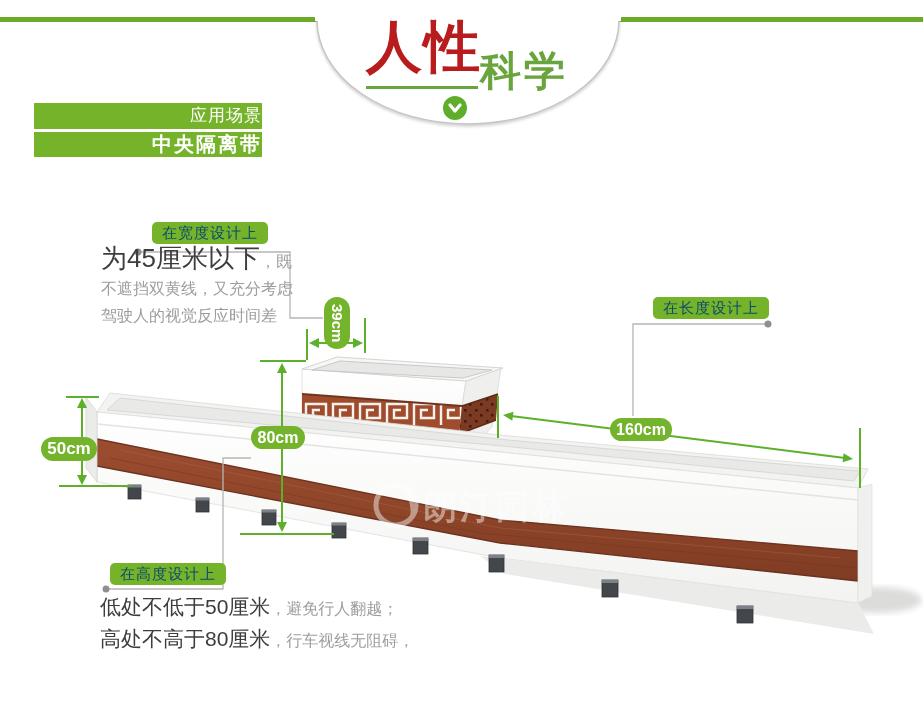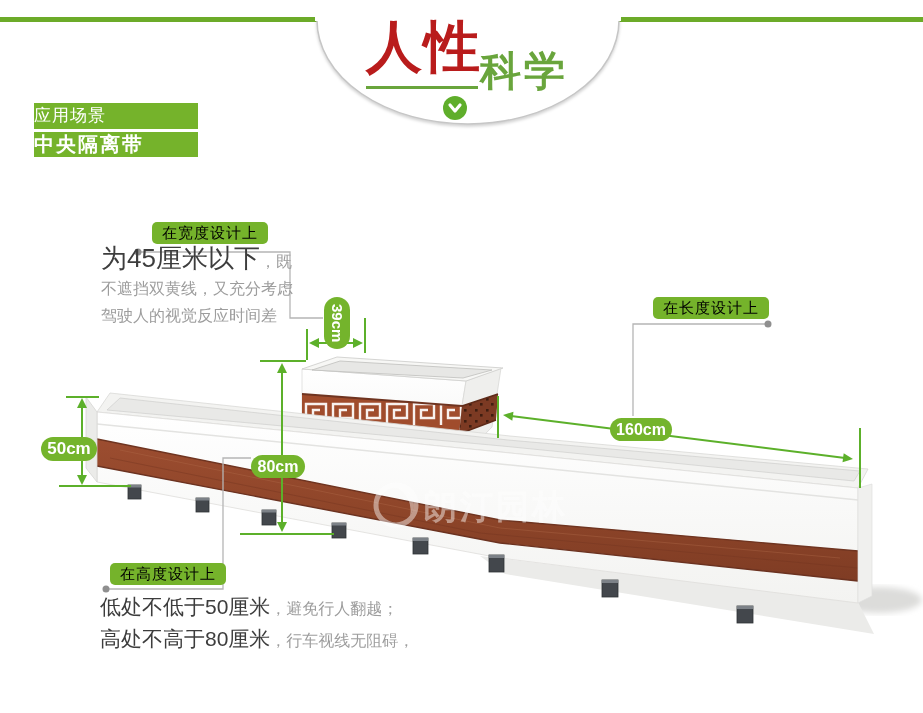--- a/index.html
+++ b/index.html
@@ -7,25 +7,25 @@
           font-family:"Liberation Sans","DejaVu Sans",sans-serif;}
   .abs{position:absolute;}
   
   .topline{position:absolute;top:17px;height:5px;background:#6cab29;}
   .arc-svg{position:absolute;left:0;top:0;pointer-events:none;}
   .title-main{position:absolute;left:366px;top:10px;font-size:56px;font-weight:bold;color:#b91c1c;letter-spacing:2px;}
   .title-sub{position:absolute;left:480px;top:44px;font-size:41px;font-weight:bold;color:#69a53c;letter-spacing:3px;}
   .title-underline{position:absolute;left:366px;top:86px;width:112px;height:3px;background:#69a53c;}
   .chev{position:absolute;left:443px;top:96px;width:24px;height:24px;border-radius:50%;background:#5fae2b;}
   
-  .banner{position:absolute;left:34px;width:164px;background:#75b32b;color:#fff;text-align:left;}
+  .banner{position:absolute;left:34px;width:228px;background:#75b32b;color:#fff;text-align:right;}
   .banner1{top:103px;height:26px;line-height:26px;font-size:17px;letter-spacing:1px;}
   .banner2{top:132px;height:25px;line-height:25px;font-size:20px;font-weight:bold;letter-spacing:2px;}
   
-  .badge{position:absolute;background:#75b32b;color:#000000;font-size:15px;line-height:22px;height:22px;
+  .badge{position:absolute;background:#75b32b;color:#0c4a6e;font-size:15px;line-height:22px;height:22px;
          padding:0 10px;border-radius:5px;letter-spacing:1px;white-space:nowrap;}
   
   .pill{position:absolute;background:#74b42c;color:#fff;font-weight:bold;font-size:15px;text-align:center;
         border-radius:14px;white-space:nowrap;}
   .pill-v{writing-mode:vertical-rl;}
   
   .note{position:absolute;color:#9d9d9d;font-size:16px;line-height:27px;}
   .note .dk{color:#3d3d3d;font-size:26px;}
   .hline{white-space:nowrap;line-height:30px;}
   .hline .dk{font-size:21px;}
@@ -196,21 +196,21 @@
         <polygon points="853,459 842.5,462.2 843.7,453.3"></polygon>
     </g>
   </svg>
 
   <div class="badge" style="left:152px;top:222px;">在宽度设计上</div>
   <div class="badge" style="left:653px;top:297px;">在长度设计上</div>
   <div class="badge" style="left:110px;top:563px;">在高度设计上</div>
 
   <div class="pill pill-v" style="left:324px;top:297px;width:26px;height:52px;line-height:26px;border-radius:13px;">39cm</div>
   <div class="pill" style="left:41px;top:437px;width:56px;height:24px;line-height:24px;font-size:17px;">50cm</div>
-  <div class="pill" style="left:251px;top:455px;width:54px;height:23px;line-height:23px;font-size:16px;">80cm</div>
+  <div class="pill" style="left:251px;top:426px;width:54px;height:23px;line-height:23px;font-size:16px;">80cm</div>
   <div class="pill" style="left:610px;top:418px;width:62px;height:23px;line-height:23px;font-size:16px;">160cm</div>
 
   <div class="note" style="left:101px;top:245px;width:200px;">
     <span class="dk">为45厘米以下</span><span>，既不遮挡双黄线，又充分考虑驾驶人的视觉反应时间差</span>
   </div>
 
 
   <div class="note" style="left:100px;top:592px;">
     <div class="hline"><span class="dk">低处不低于50厘米</span><span>，避免行人翻越；</span></div>
     <div class="hline"><span class="dk">高处不高于80厘米</span><span>，行车视线无阻碍，</span></div>

